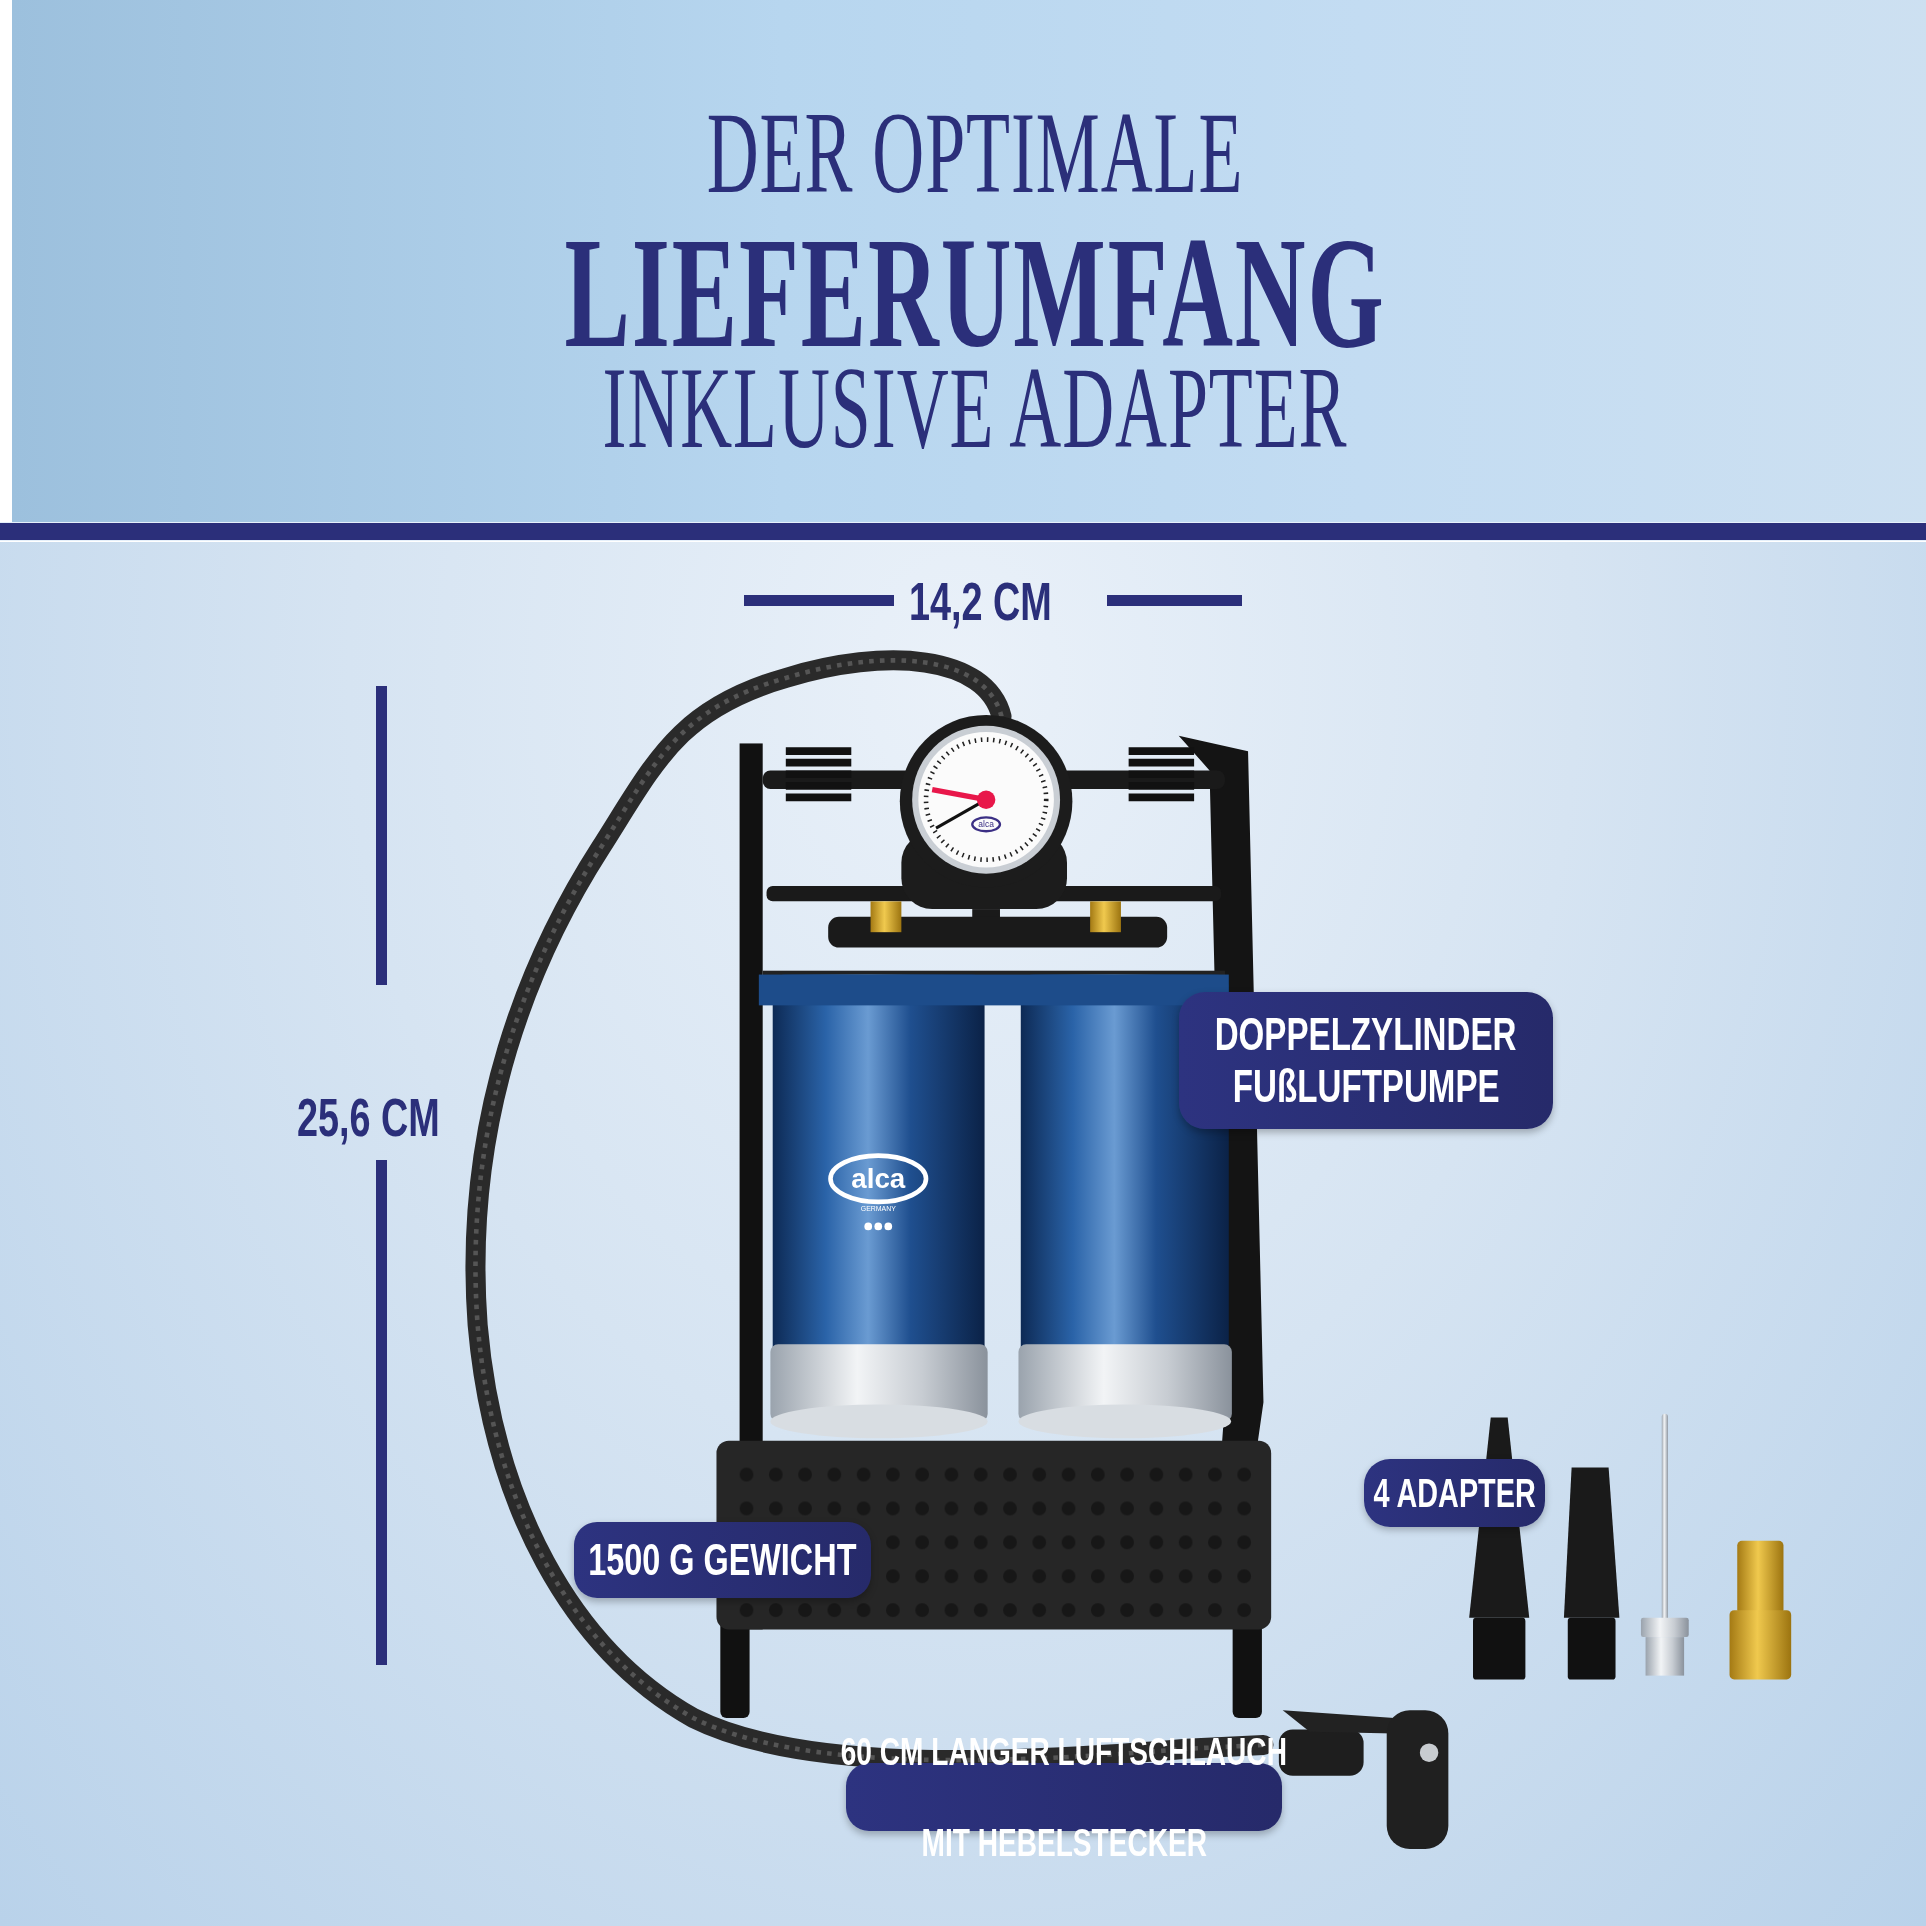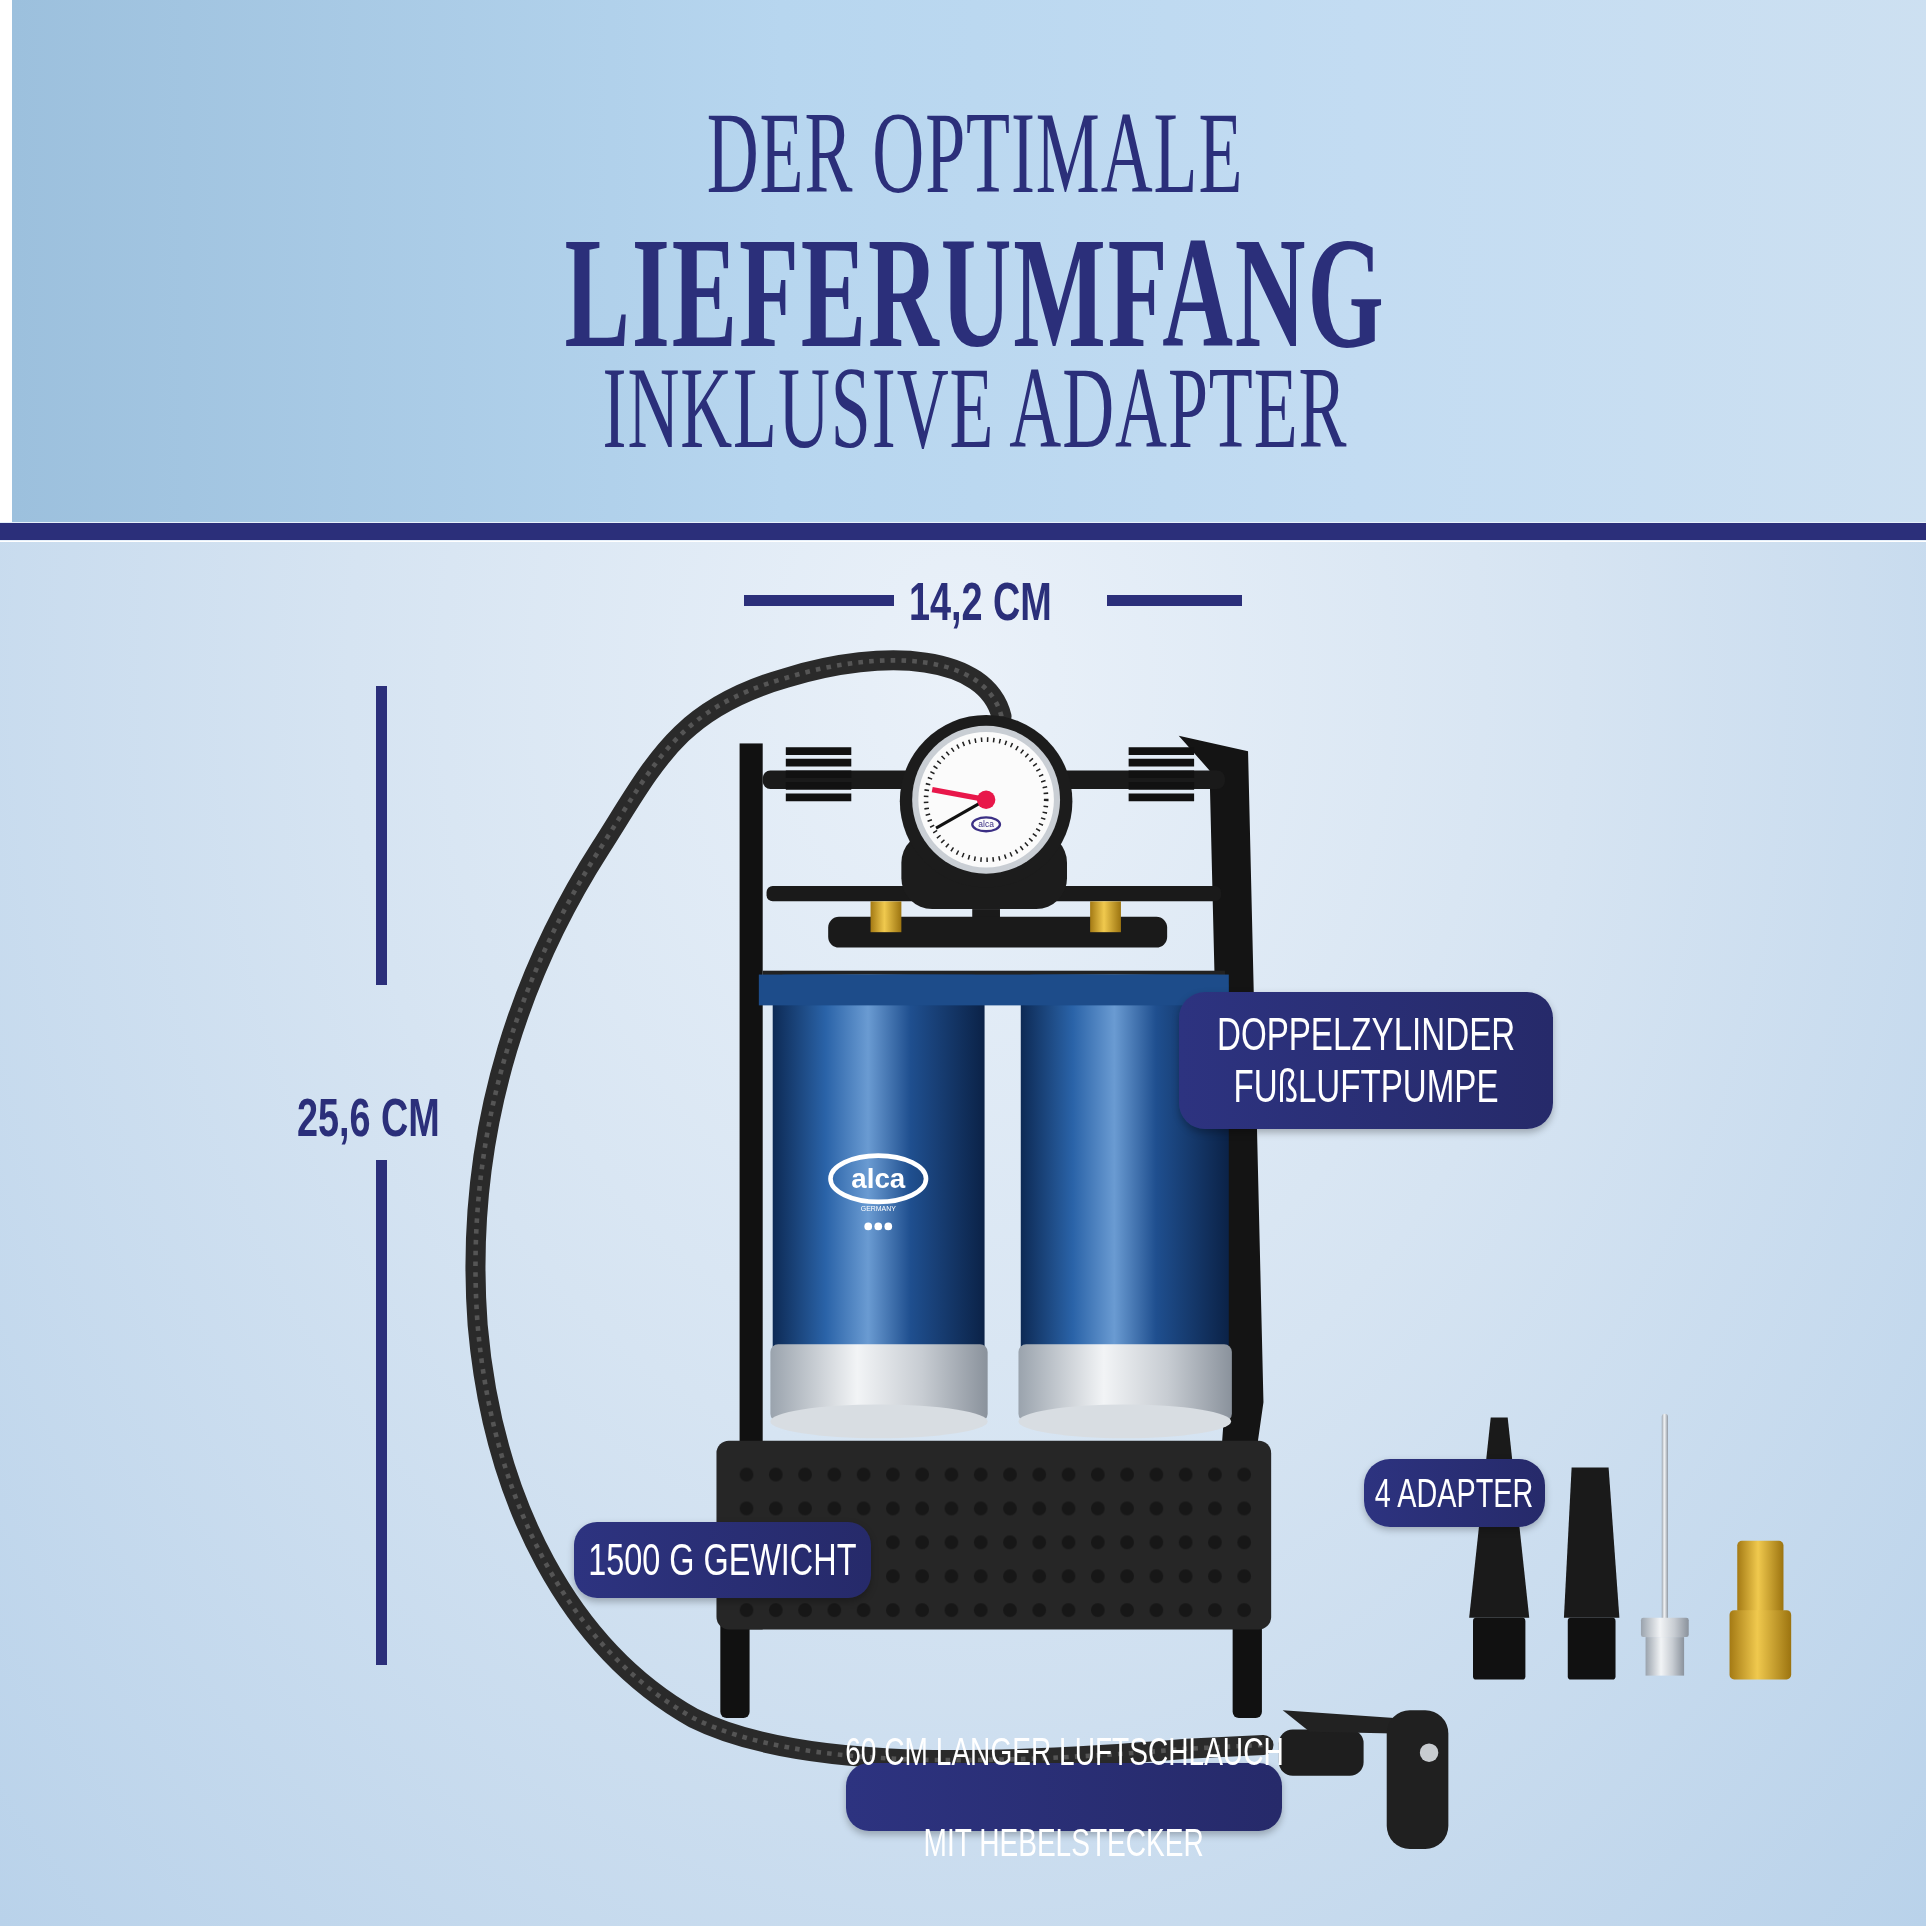--- a/index.html
+++ b/index.html
@@ -16,21 +16,21 @@
         transform:scaleX(0.62); transform-origin:center; line-height:123px; }
   .divider { position:absolute; left:0; top:522px; width:1926px; height:17px;
              background:#2b2f7a; border-top:1.5px solid #e6f0fa; border-bottom:1.5px solid #e6f0fa; }
   .main { position:absolute; left:0; top:542px; width:1926px; height:1384px;
           background:radial-gradient(ellipse at 50% 10%, #eaf1f9 0%, #d6e4f2 45%, #b9d2ea 100%); }
   .dim-h-line { position:absolute; top:595px; height:10.8px; background:#2b2f7a; }
   .dim-label { position:absolute; color:#2b2f7a; font-weight:700; font-size:54px;
                transform:scaleX(0.7); transform-origin:left center; white-space:nowrap; }
   .dim-v-line { position:absolute; left:376px; width:10.8px; background:#2b2f7a; }
   .badge { position:absolute; background:linear-gradient(90deg,#2d3380,#262a6a);
-           border-radius:26px; color:#fff; font-weight:400; text-align:right;
+           border-radius:26px; color:#fff; font-weight:700; text-align:right;
            box-shadow:0 3.1px 7.7px rgba(0,0,0,0.25); display:flex; flex-direction:column;
            justify-content:center; align-items:center; }
   .badge span { display:block; transform:scaleX(0.72); white-space:nowrap; line-height:1.12; }
   svg.product { position:absolute; left:0; top:0; }
 </style>
 </head>
 <body>
 
 <div class="header">
   <div class="h-line h1">DER OPTIMALE</div>

